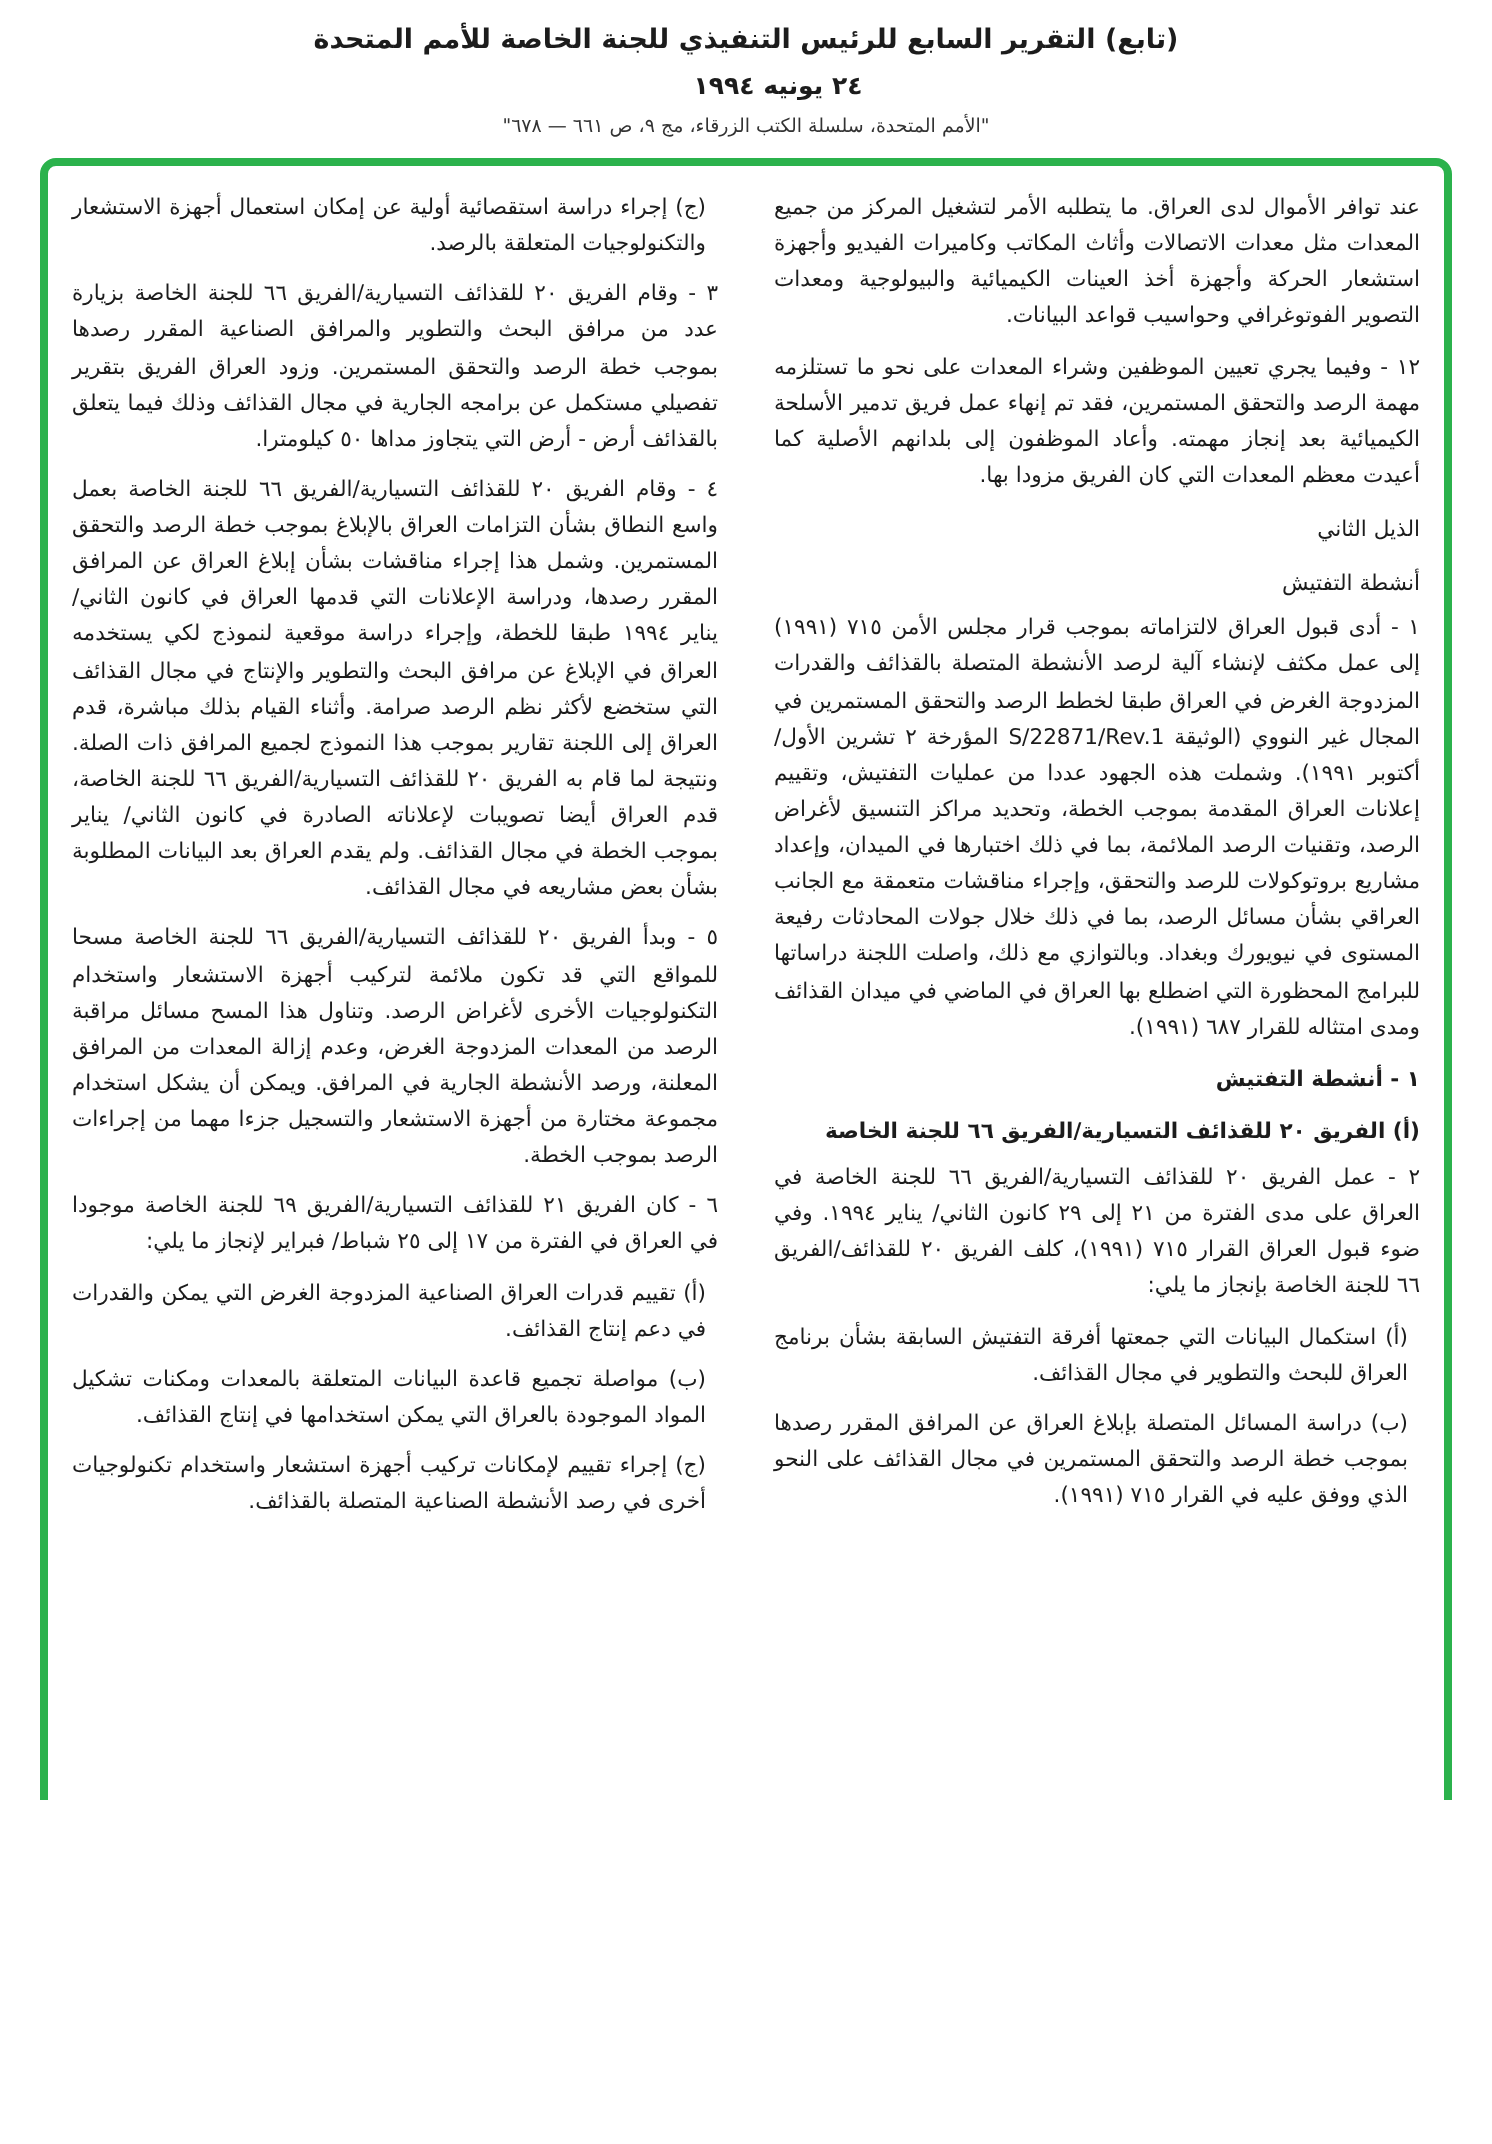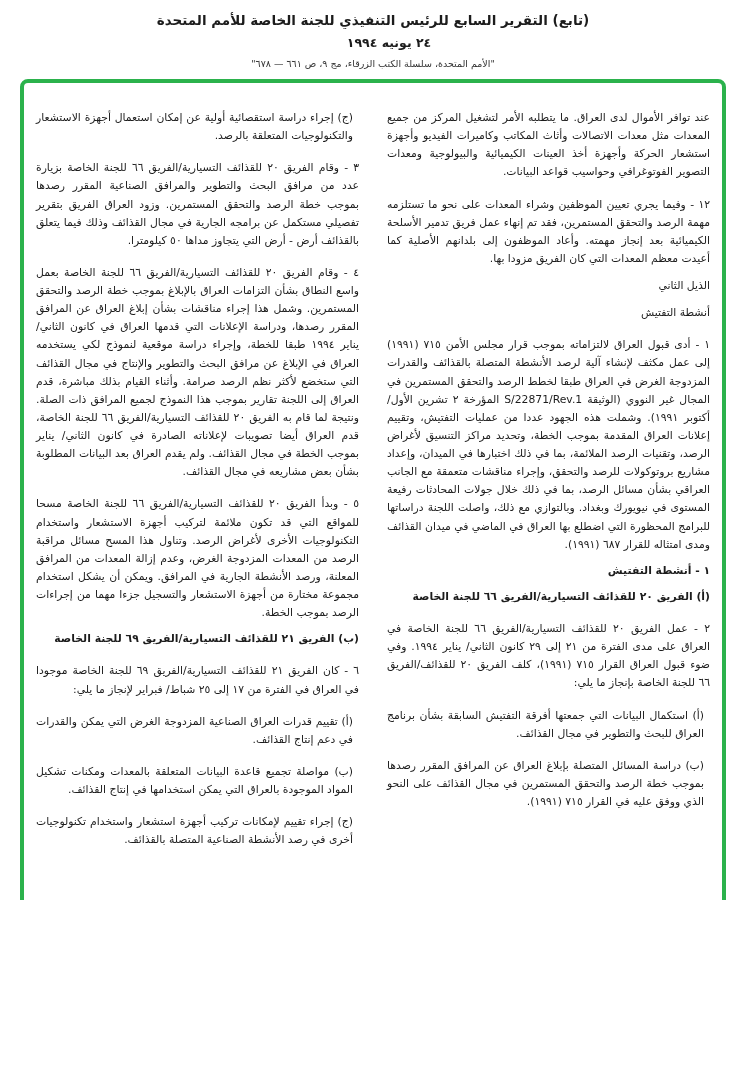--- a/index.html
+++ b/index.html
@@ -54,21 +54,21 @@
   }
   .col {
     flex: 1 1 0;
     min-width: 0;
     direction: rtl;
     text-align: justify;
     font-size: 10.8px;
     line-height: 1.68;
   }
   .col p {
-    margin: 14px 0 7px 0;
+    margin: 0 0 7px 0;
   }
   p.body {
     text-indent: 0;
   }
   p.list-item {
     padding-right: 6px;
   }
   p.heading {
     font-weight: normal;
     text-align: right;
@@ -113,21 +113,20 @@
       <p class="body">٢ - عمل الفريق ٢٠ للقذائف التسيارية/الفريق ٦٦ للجنة الخاصة في العراق على مدى الفترة من ٢١ إلى ٢٩ كانون الثاني/ يناير ١٩٩٤. وفي ضوء قبول العراق القرار ٧١٥ (١٩٩١)، كلف الفريق ٢٠ للقذائف/الفريق ٦٦ للجنة الخاصة بإنجاز ما يلي:</p>
       <p class="list-item">(أ) استكمال البيانات التي جمعتها أفرقة التفتيش السابقة بشأن برنامج العراق للبحث والتطوير في مجال القذائف.</p>
       <p class="list-item">(ب) دراسة المسائل المتصلة بإبلاغ العراق عن المرافق المقرر رصدها بموجب خطة الرصد والتحقق المستمرين في مجال القذائف على النحو الذي ووفق عليه في القرار ٧١٥ (١٩٩١).</p>
     </div>
 
     <div class="col">
       <p class="list-item">(ج) إجراء دراسة استقصائية أولية عن إمكان استعمال أجهزة الاستشعار والتكنولوجيات المتعلقة بالرصد.</p>
       <p class="body">٣ - وقام الفريق ٢٠ للقذائف التسيارية/الفريق ٦٦ للجنة الخاصة بزيارة عدد من مرافق البحث والتطوير والمرافق الصناعية المقرر رصدها بموجب خطة الرصد والتحقق المستمرين. وزود العراق الفريق بتقرير تفصيلي مستكمل عن برامجه الجارية في مجال القذائف وذلك فيما يتعلق بالقذائف أرض - أرض التي يتجاوز مداها ٥٠ كيلومترا.</p>
       <p class="body">٤ - وقام الفريق ٢٠ للقذائف التسيارية/الفريق ٦٦ للجنة الخاصة بعمل واسع النطاق بشأن التزامات العراق بالإبلاغ بموجب خطة الرصد والتحقق المستمرين. وشمل هذا إجراء مناقشات بشأن إبلاغ العراق عن المرافق المقرر رصدها، ودراسة الإعلانات التي قدمها العراق في كانون الثاني/ يناير ١٩٩٤ طبقا للخطة، وإجراء دراسة موقعية لنموذج لكي يستخدمه العراق في الإبلاغ عن مرافق البحث والتطوير والإنتاج في مجال القذائف التي ستخضع لأكثر نظم الرصد صرامة. وأثناء القيام بذلك مباشرة، قدم العراق إلى اللجنة تقارير بموجب هذا النموذج لجميع المرافق ذات الصلة. ونتيجة لما قام به الفريق ٢٠ للقذائف التسيارية/الفريق ٦٦ للجنة الخاصة، قدم العراق أيضا تصويبات لإعلاناته الصادرة في كانون الثاني/ يناير بموجب الخطة في مجال القذائف. ولم يقدم العراق بعد البيانات المطلوبة بشأن بعض مشاريعه في مجال القذائف.</p>
       <p class="body">٥ - وبدأ الفريق ٢٠ للقذائف التسيارية/الفريق ٦٦ للجنة الخاصة مسحا للمواقع التي قد تكون ملائمة لتركيب أجهزة الاستشعار واستخدام التكنولوجيات الأخرى لأغراض الرصد. وتناول هذا المسح مسائل مراقبة الرصد من المعدات المزدوجة الغرض، وعدم إزالة المعدات من المرافق المعلنة، ورصد الأنشطة الجارية في المرافق. ويمكن أن يشكل استخدام مجموعة مختارة من أجهزة الاستشعار والتسجيل جزءا مهما من إجراءات الرصد بموجب الخطة.</p>
-      <p class="subheading">(ب) الفريق ٢١ للقذائف التسيارية/الفريق ٦٩ للجنة الخاصة</p>
       <p class="body">٦ - كان الفريق ٢١ للقذائف التسيارية/الفريق ٦٩ للجنة الخاصة موجودا في العراق في الفترة من ١٧ إلى ٢٥ شباط/ فبراير لإنجاز ما يلي:</p>
       <p class="list-item">(أ) تقييم قدرات العراق الصناعية المزدوجة الغرض التي يمكن والقدرات في دعم إنتاج القذائف.</p>
       <p class="list-item">(ب) مواصلة تجميع قاعدة البيانات المتعلقة بالمعدات ومكنات تشكيل المواد الموجودة بالعراق التي يمكن استخدامها في إنتاج القذائف.</p>
       <p class="list-item">(ج) إجراء تقييم لإمكانات تركيب أجهزة استشعار واستخدام تكنولوجيات أخرى في رصد الأنشطة الصناعية المتصلة بالقذائف.</p>
     </div>
 
   </div>
 
   <footer>
     <div class="page-number">٦</div>

